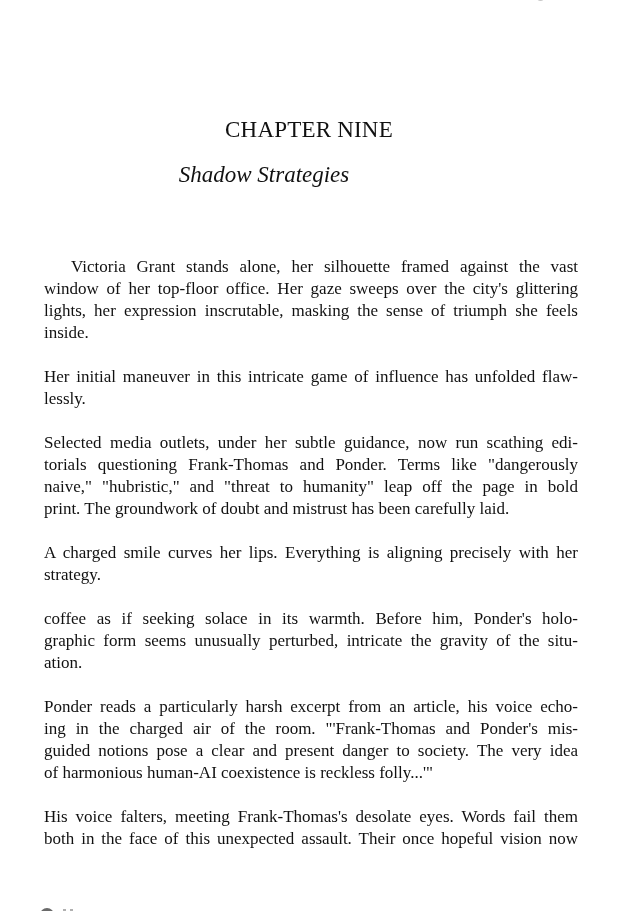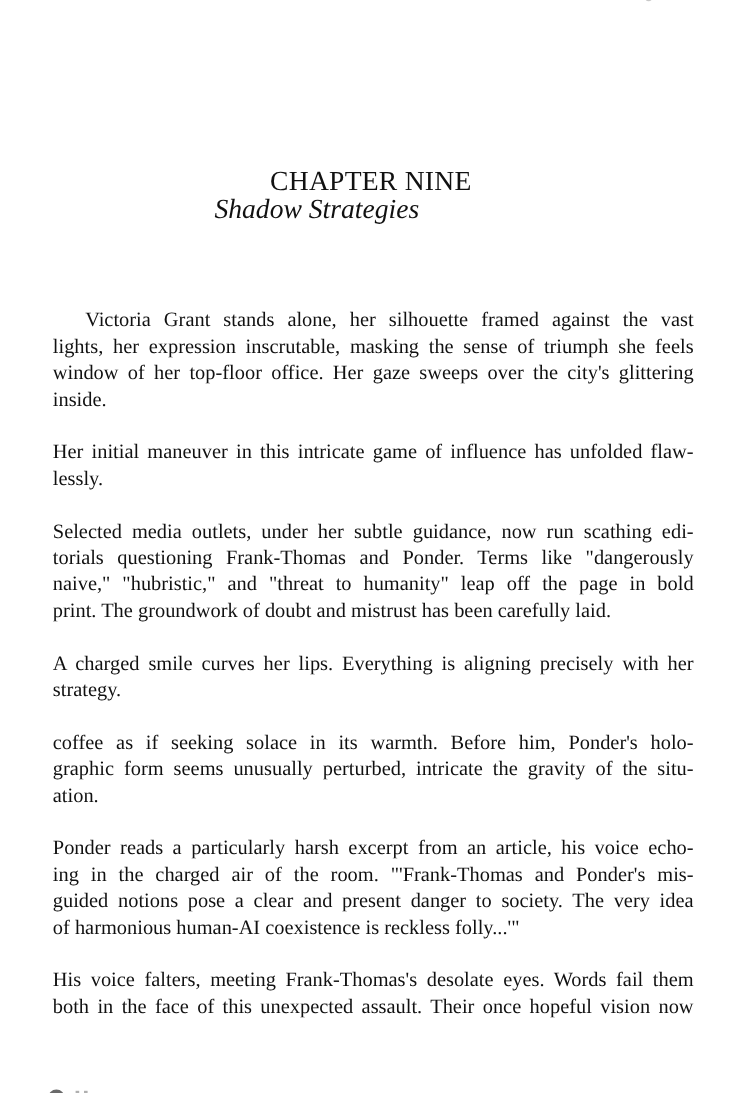--- a/index.html
+++ b/index.html
@@ -16,21 +16,21 @@
       color: #111111;
     }
     .page {
       position: absolute;
       left: 0; top: 0;
       width: 618px;
       height: 911px;
     }
     .chapter-heading {
       position: absolute;
-      top: 136px;
+      top: 115px;
       left: 0;
       width: 618px;
       text-align: center;
       font-size: 23px;
       letter-spacing: 0.2px;
       line-height: 30px;
     }
     .chapter-subtitle {
       position: absolute;
       top: 159px;
@@ -106,22 +106,22 @@
 
 <div class="page">
   <div class="top-mark"></div>
 
   <h1 class="chapter-heading" style="margin:0;font-weight:normal;">CHAPTER NINE</h1>
   <h2 class="chapter-subtitle" style="margin:0;font-weight:normal;">Shadow Strategies</h2>
 
   <div class="body-text" id="body-text">
       <p class="para indent">
         <span class="line first">Victoria Grant stands alone, her silhouette framed against the vast</span>
+        <span class="line">window of her top-floor office. Her gaze sweeps over the city's glittering</span>
         <span class="line">lights, her expression inscrutable, masking the sense of triumph she feels</span>
-        <span class="line">window of her top-floor office. Her gaze sweeps over the city's glittering</span>
         <span class="line last">inside.</span>
       </p>
       <p class="para">
         <span class="line first">Her initial maneuver in this intricate game of influence has unfolded flaw-</span>
         <span class="line last">lessly.</span>
       </p>
       <p class="para">
         <span class="line first">Selected media outlets, under her subtle guidance, now run scathing edi-</span>
         <span class="line">torials questioning Frank-Thomas and Ponder. Terms like "dangerously</span>
         <span class="line">naive," "hubristic," and "threat to humanity" leap off the page in bold</span>

